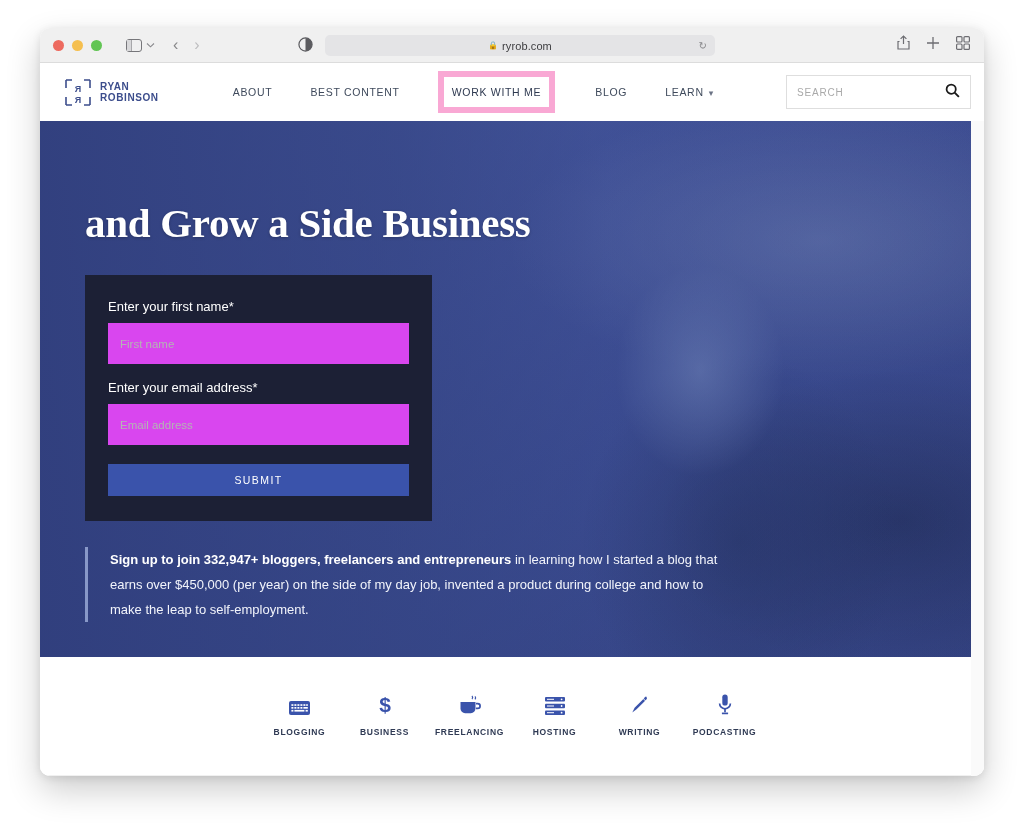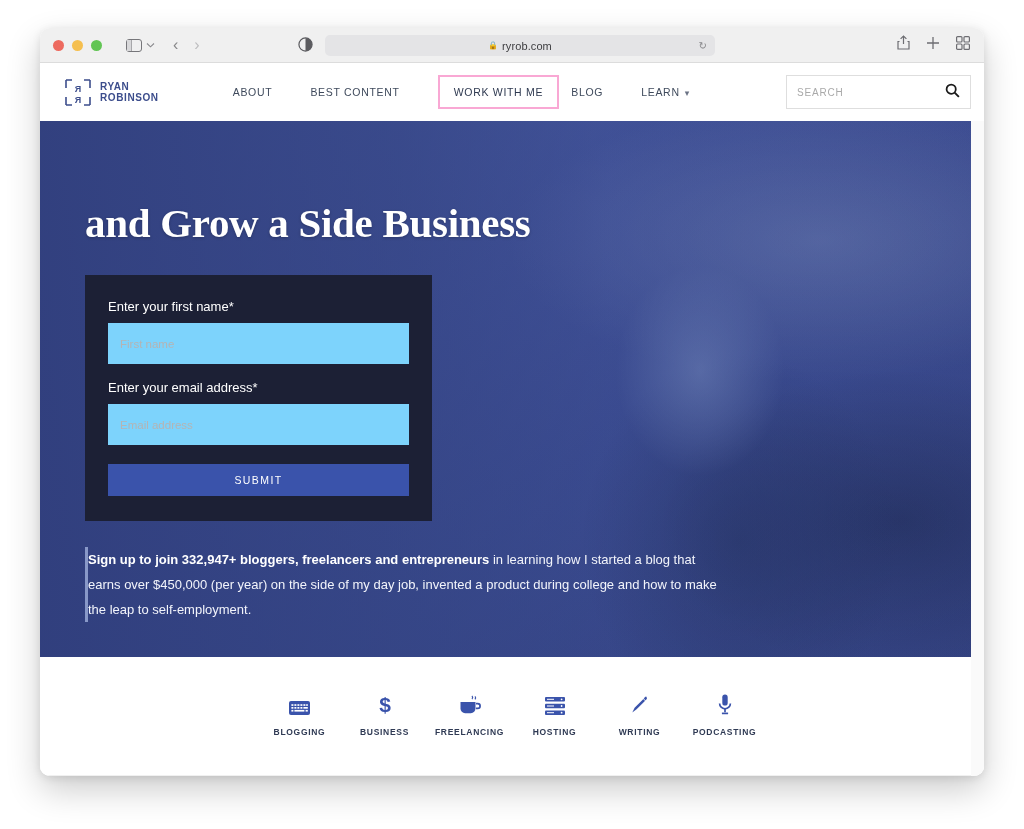--- a/index.html
+++ b/index.html
@@ -78,23 +78,23 @@
   .main-nav { display: flex; align-items: center; margin-left: 74px; gap: 0; }
   .nav-link {
     font-size: 10.5px;
     letter-spacing: 0.7px;
     color: #3f4a5c;
     padding: 7px 0;
     margin-right: 38px;
     white-space: nowrap;
   }
   .nav-link.boxed {
-    border: 2px solid #f9a8d4;
-    padding: 9px 14px;
-    margin-right: 12px;
+    border: 6px solid #f9a8d4;
+    padding: 9px 8px;
+    margin-right: 40px;
     color: #2e3950;
   }
   .nav-link.last { margin-right: 0; }
   .chev { display: inline-block; margin-left: 5px; font-size: 9px; color: #6b7385; }
 
   .search-wrap {
     position: absolute; right: 13px; top: 12px;
     width: 185px; height: 34px;
     border: 1px solid #dedede;
     display: flex; align-items: center; padding: 6px 10px;
@@ -144,39 +144,40 @@
   .signup-box {
     margin-top: 30px;
     width: 347px;
     background: #1c2035;
     padding: 24px 23px 25px 23px;
   }
   .field-label { color: #ffffff; font-size: 13px; margin-bottom: 9px; }
   .field-label:nth-of-type(n) { font-weight: normal; }
   .txt-input {
     width: 100%; height: 41px;
-    background: #7dd3fc; border: none; outline: none;
+    background: #d946ef; border: none; outline: none;
     padding: 0 12px;
     font-family: "Liberation Sans", sans-serif;
     font-size: 11.5px; color: #333;
   }
   .txt-input::placeholder { color: #b4b4b4; }
   .gap { height: 16px; }
   .submit-btn {
     width: 100%; height: 32px;
     background: #3a53ab; border: none; outline: none;
     color: #ffffff; font-family: "Liberation Sans", sans-serif;
     font-size: 10.5px; letter-spacing: 1.4px; font-weight: 500;
     cursor: pointer; margin-top: 19px;
   }
 
   .hero-blurb {
     margin-top: 26px;
     width: 640px;
     border-left: 3px solid #8898c8;
+    padding-left: 22px;
     color: #f2f4fb;
     font-size: 13px;
     line-height: 25px;
   }
   .hero-blurb b { font-weight: bold; color: #ffffff; }
 
   
   .category-bar {
     position: relative;
     height: 119px;

